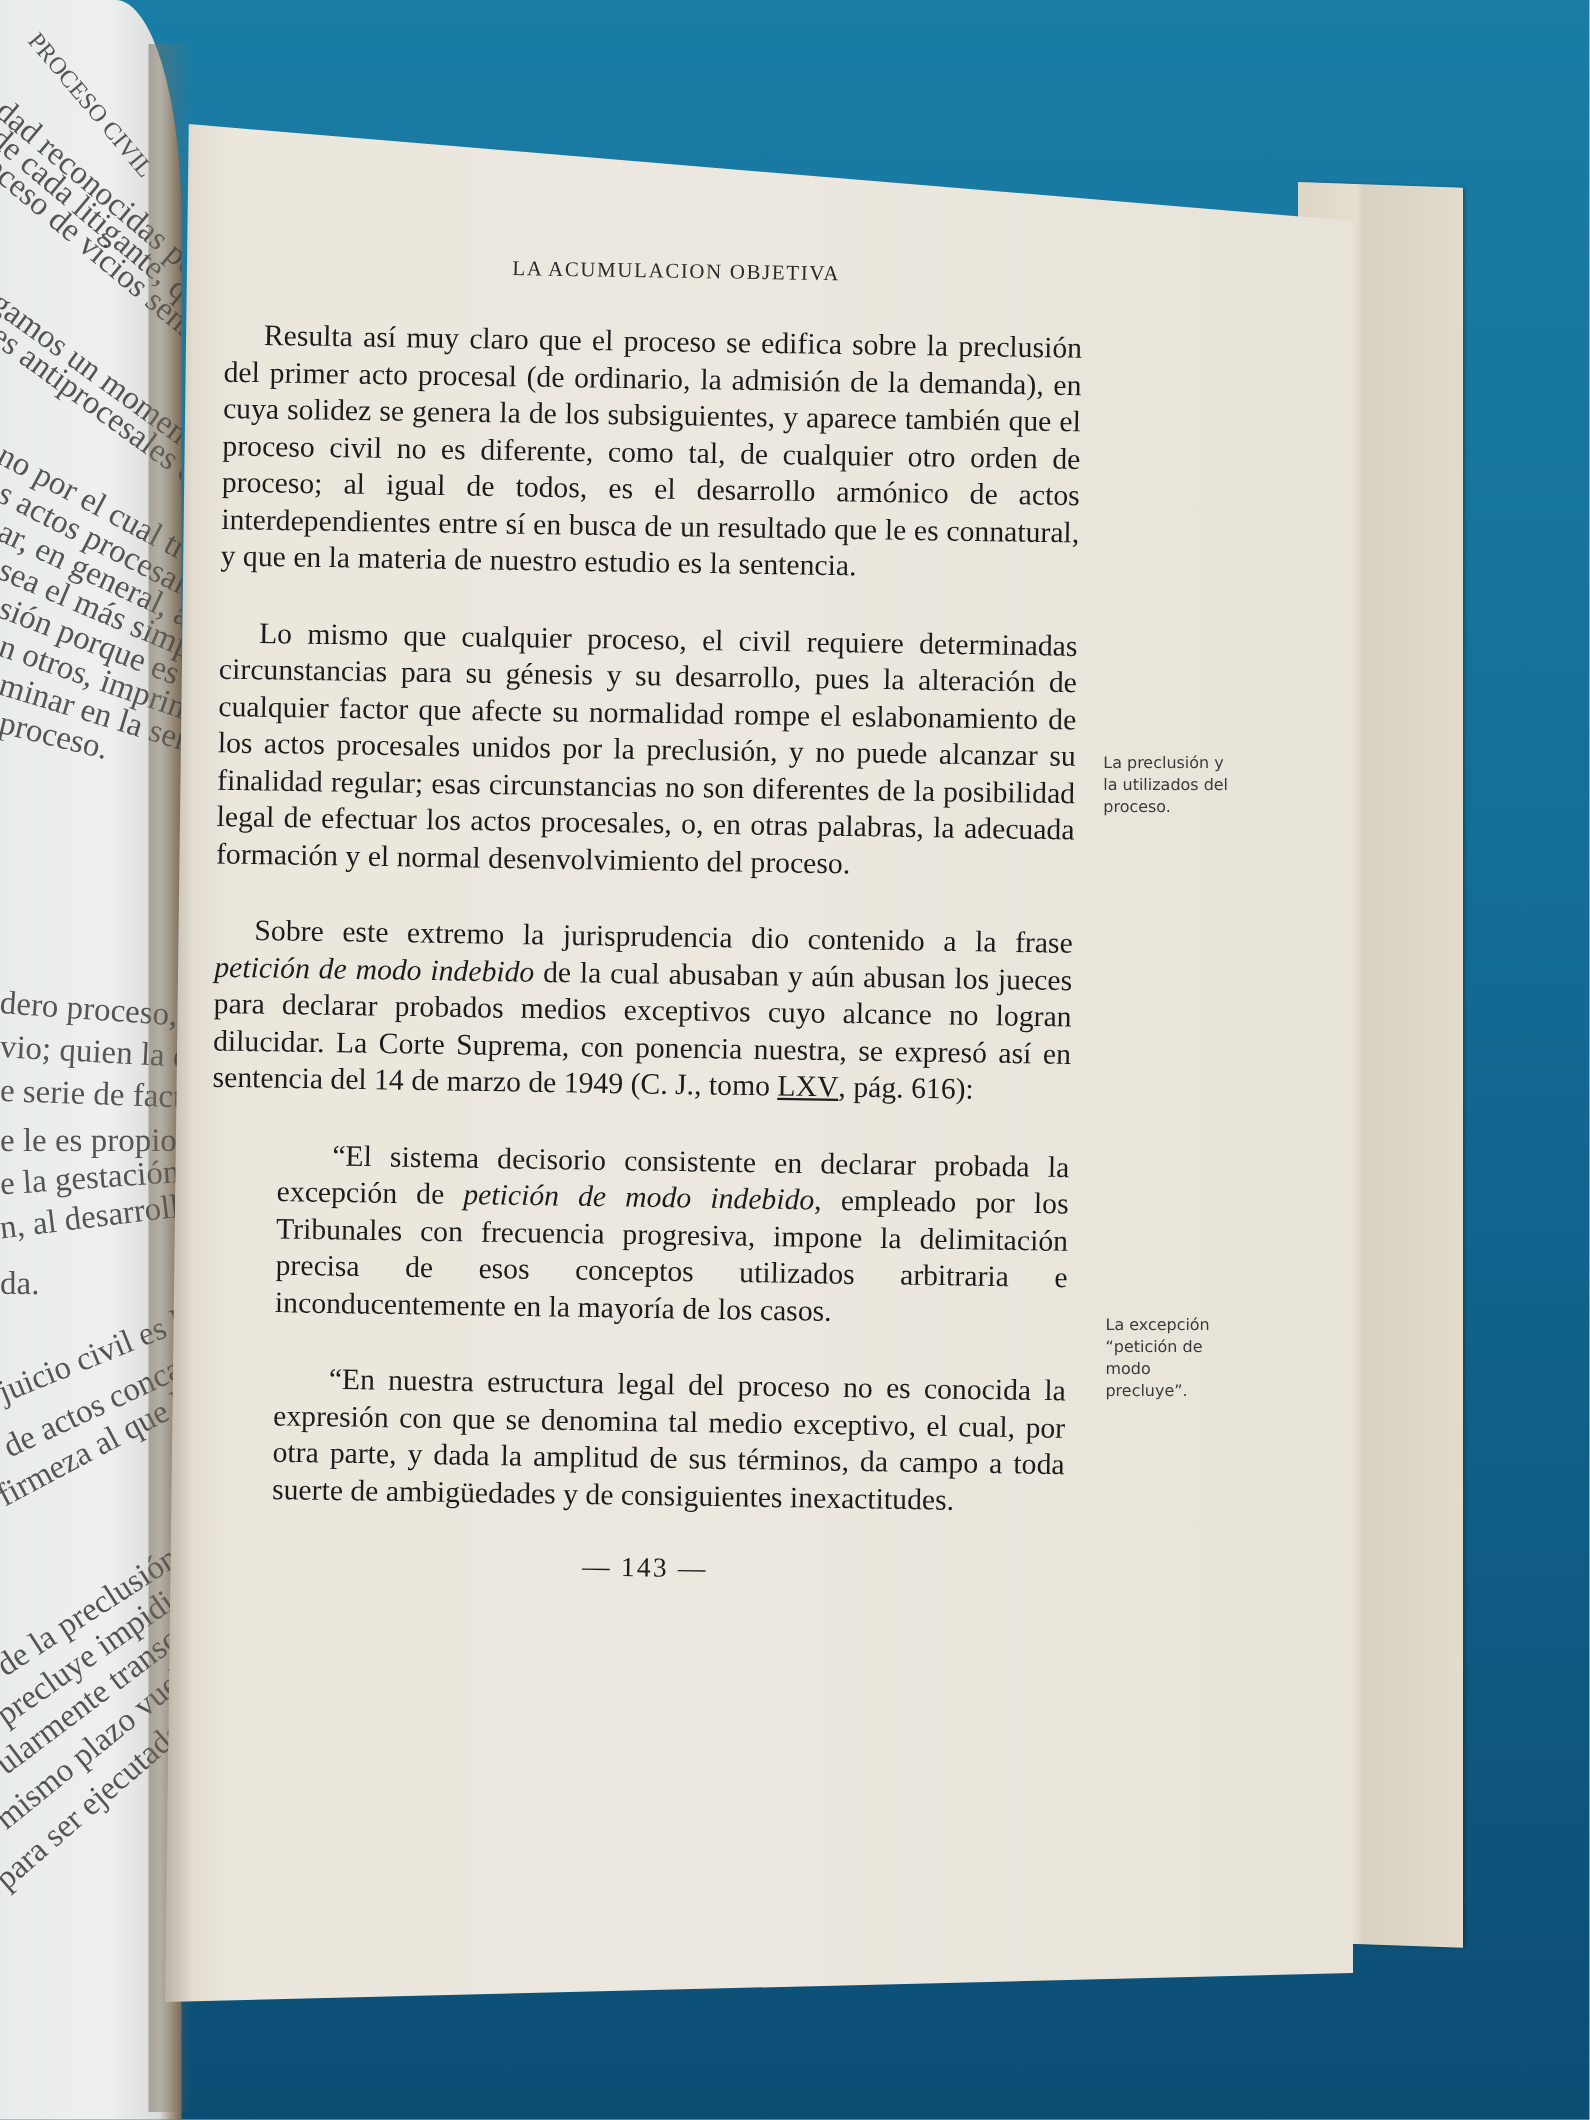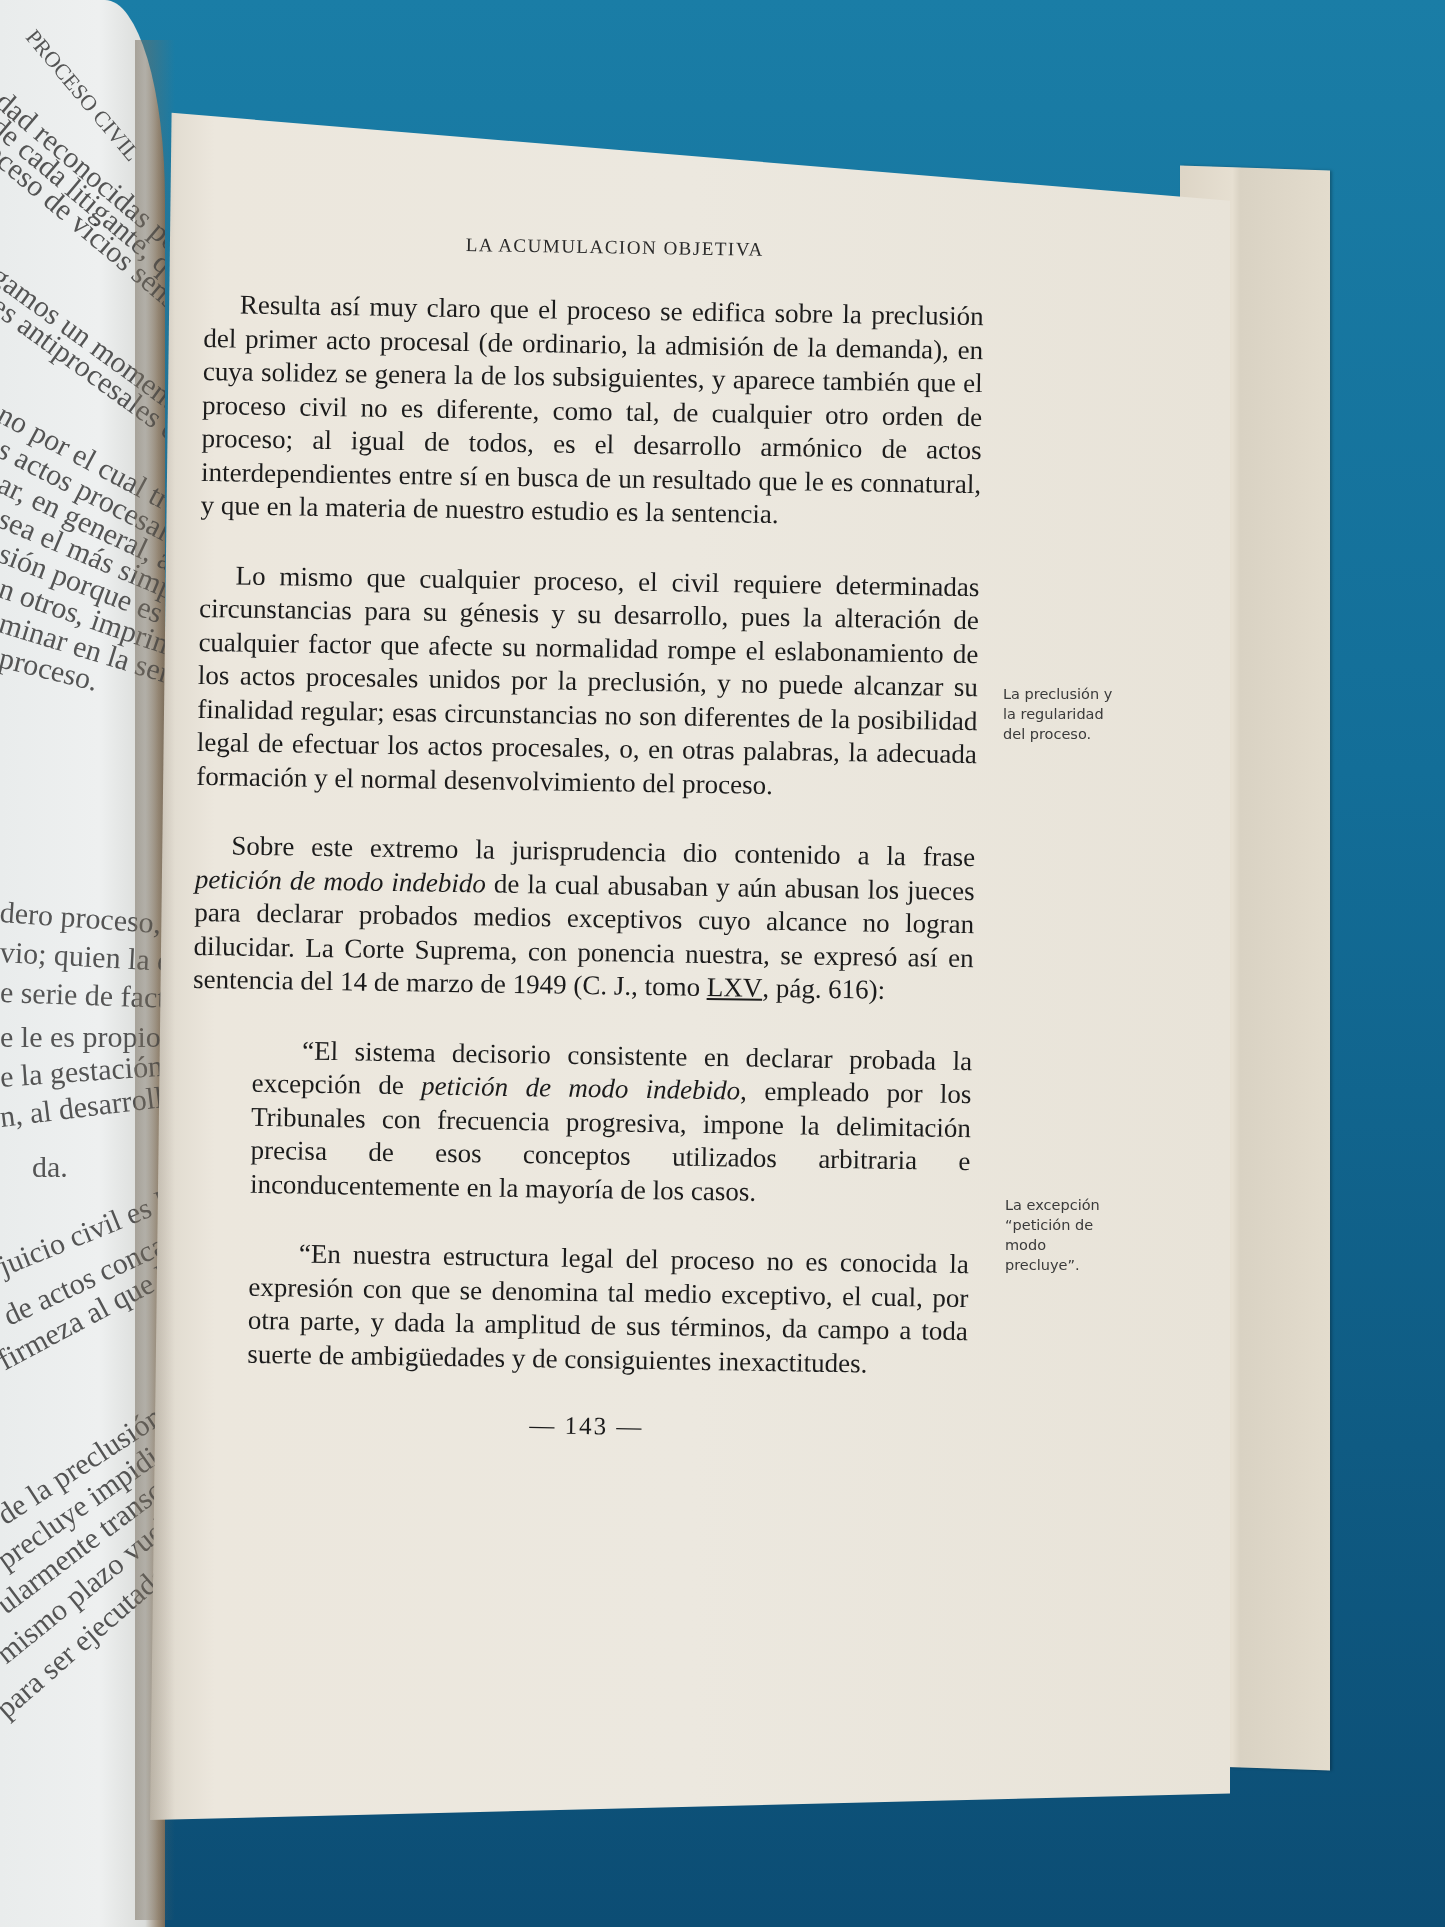--- a/index.html
+++ b/index.html
@@ -81,21 +81,21 @@
   <div class="left-line" style="top:535px;left:0px;transform:rotate(21deg);">sión porque es ésta la</div>
   <div class="left-line" style="top:570px;left:0px;transform:rotate(19deg);">n otros, imprimiendo</div>
   <div class="left-line" style="top:605px;left:0px;transform:rotate(17deg);">minar en la sentencia</div>
   <div class="left-line" style="top:640px;left:0px;transform:rotate(14deg);">proceso.</div>
   <div class="left-line" style="top:895px;left:0px;transform:rotate(4deg);">dero proceso, tomado</div>
   <div class="left-line" style="top:935px;left:0px;transform:rotate(3deg);">vio; quien la dice está</div>
   <div class="left-line" style="top:975px;left:0px;transform:rotate(2deg);">e serie de factores</div>
   <div class="left-line" style="top:1020px;left:0px;transform:rotate(0deg);">e le es propio; hallar</div>
   <div class="left-line" style="top:1060px;left:0px;transform:rotate(-4deg);">e la gestación, del proceso</div>
   <div class="left-line" style="top:1100px;left:0px;transform:rotate(-7deg);">n, al desarrollarse</div>
-  <div class="left-line" style="top:1150px;left:0px;margin-left:32px;">da.</div>
+  <div class="left-line" style="top:1150px;left:0px;">da.</div>
   <div class="left-line" style="top:1250px;left:0px;transform:rotate(-22deg);">juicio civil es la sentencia</div>
   <div class="left-line" style="top:1300px;left:5px;transform:rotate(-25deg);">de actos concatenados</div>
   <div class="left-line" style="top:1345px;left:0px;transform:rotate(-28deg);">firmeza al que le sigue</div>
   <div class="left-line" style="top:1500px;left:0px;transform:rotate(-33deg);">de la preclusión: cada</div>
   <div class="left-line" style="top:1545px;left:0px;transform:rotate(-35deg);">precluye impidiendo</div>
   <div class="left-line" style="top:1590px;left:0px;transform:rotate(-37deg);">ularmente transcurrido</div>
   <div class="left-line" style="top:1640px;left:0px;transform:rotate(-39deg);">mismo plazo vuelto a</div>
   <div class="left-line" style="top:1695px;left:0px;transform:rotate(-41deg);">para ser ejecutado</div>
 </div>
 
@@ -115,14 +115,14 @@
 
   <p class="quote">
     <span>“El sistema decisorio consistente en declarar probada la excepción de </span><i>petición de modo indebido</i><span>, empleado por los Tribunales con frecuencia progresiva, impone la delimitación precisa de esos conceptos utilizados arbitraria e inconducentemente en la mayoría de los casos.</span>
   </p>
 
   <p class="quote">“En nuestra estructura legal del proceso no es conocida la expresión con que se denomina tal medio exceptivo, el cual, por otra parte, y dada la amplitud de sus términos, da campo a toda suerte de ambigüedades y de consiguientes inexactitudes.</p>
 
   <div class="page-number">— 143 —</div>
 </div>
 
-<div class="margin-note" style="left:1003px;top:684px;">La preclusión y la regularidad del proceso.</div>
+<div class="margin-note" style="left:1003px;top:684px;">La preclusión y la utilizados del proceso.</div>
 <div class="margin-note" style="left:1005px;top:1195px;">La excepción “petición de modo precluye”.</div>
 
 </body></html>

